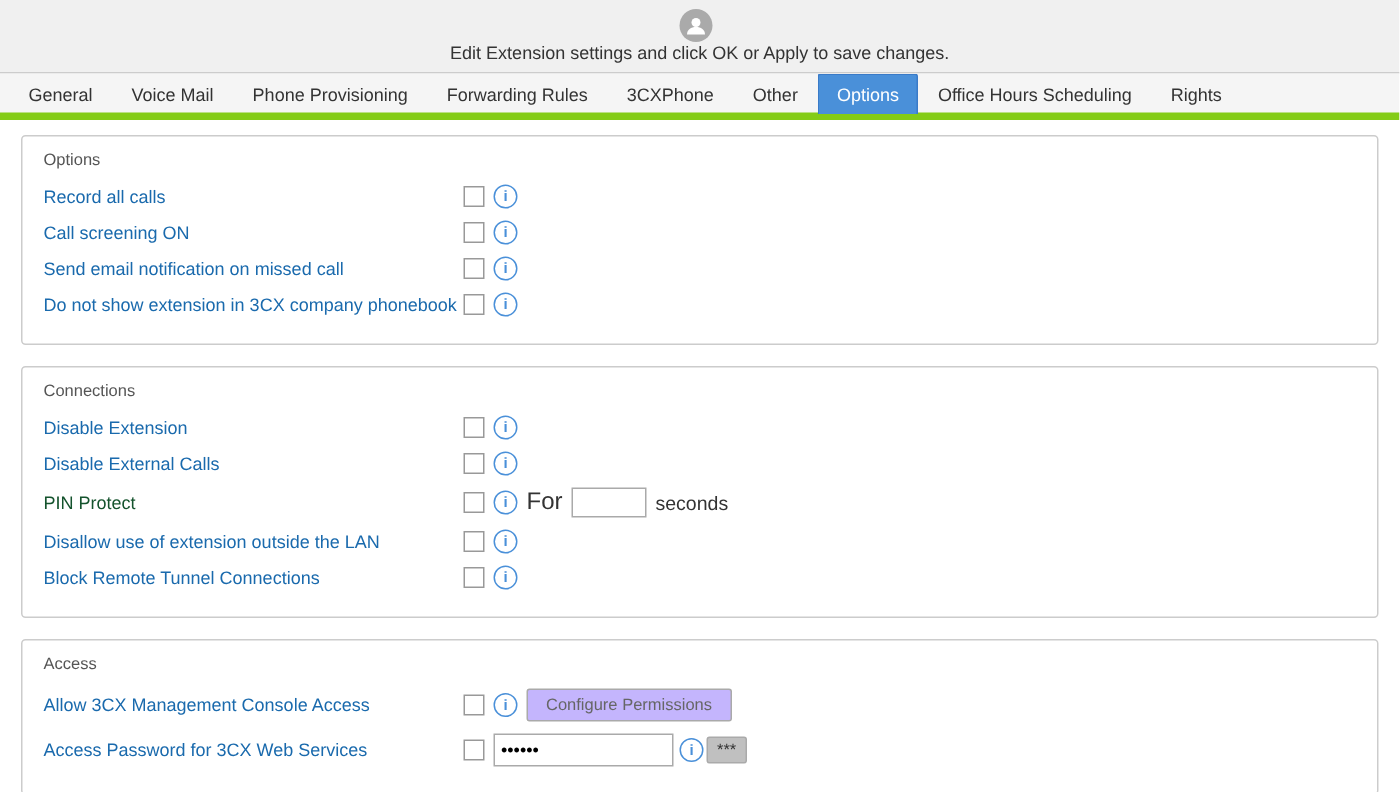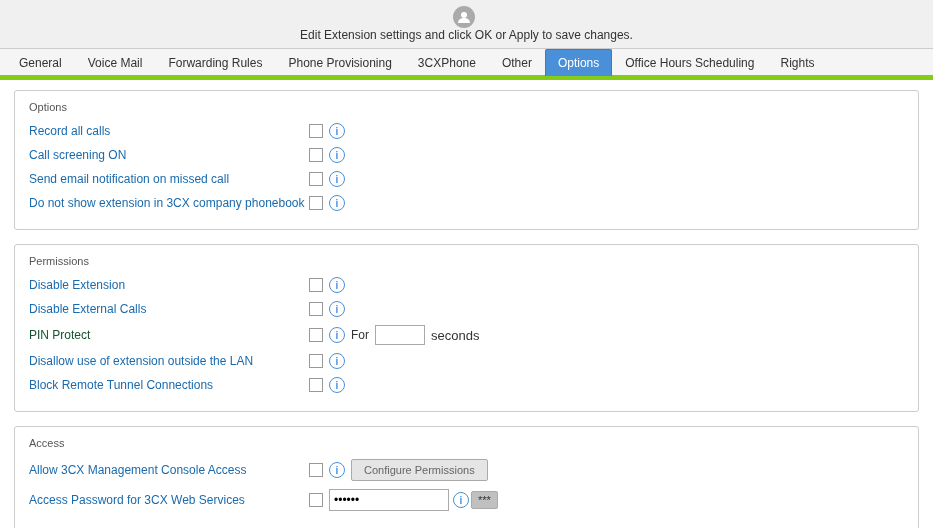--- a/index.html
+++ b/index.html
@@ -59,30 +59,30 @@
     .info-icon {
       width: 16px; height: 16px; border: 1.5px solid #5a9;
       border-radius: 50%; display: inline-flex; align-items: center;
       justify-content: center; font-size: 10px; font-weight: bold;
       color: #5a9; cursor: pointer; flex-shrink: 0;
     }
     .info-icon.blue {
       border-color: #4a90d9; color: #4a90d9;
     }
 
-    .for-label { margin: 0 6px; font-size: 12px; color: #333; }
+    .for-label { margin: 0 6px; font-size: 16px; color: #333; }
     .seconds-label { margin-left: 6px; font-size: 13px; color: #333; }
 
     .text-input {
       width: 50px; height: 20px; border: 1px solid #aaa;
       padding: 2px 4px; font-size: 11px; background: #fff;
     }
 
     .btn-configure {
-      padding: 4px 12px; background: #e5e5e5; border: 1px solid #aaa;
+      padding: 4px 12px; background: #c4b5fd; border: 1px solid #aaa;
       font-size: 11px; color: #666; cursor: pointer;
       border-radius: 2px; margin-left: 6px;
     }
 
     .password-row {
       display: flex; align-items: center; margin-bottom: 8px;
     }
     .password-input {
       width: 120px; height: 22px; border: 1px solid #aaa;
       padding: 2px 4px; font-size: 12px; background: #fff;
@@ -108,22 +108,22 @@
       <circle cx="7" cy="5" r="3" fill="#fff"></circle>
       <path d="M1 13c0-3.3 2.7-5 6-5s6 1.7 6 5" fill="#fff"></path>
     </svg>
   </span>
   <span>Edit Extension settings and click OK or Apply to save changes.</span>
 </div>
 
 <div class="tabs">
   <div class="tab">General</div>
   <div class="tab">Voice Mail</div>
+  <div class="tab">Phone Provisioning</div>
   <div class="tab">Forwarding Rules</div>
-  <div class="tab">Phone Provisioning</div>
   <div class="tab">3CXPhone</div>
   <div class="tab">Other</div>
   <div class="tab active">Options</div>
   <div class="tab">Office Hours Scheduling</div>
   <div class="tab">Rights</div>
 </div>
 
 <div class="content">
 
   <div class="section">
@@ -145,21 +145,21 @@
       <span class="info-icon blue">i</span>
     </div>
     <div class="option-row">
       <span class="option-label">Do not show extension in 3CX company phonebook</span>
       <span class="checkbox"></span>
       <span class="info-icon blue">i</span>
     </div>
   </div>
 
   <div class="section">
-    <div class="section-title">Permissions</div>
+    <div class="section-title">Connections</div>
 
     <div class="option-row">
       <span class="option-label">Disable Extension</span>
       <span class="checkbox"></span>
       <span class="info-icon blue">i</span>
     </div>
     <div class="option-row">
       <span class="option-label">Disable External Calls</span>
       <span class="checkbox"></span>
       <span class="info-icon blue">i</span>

